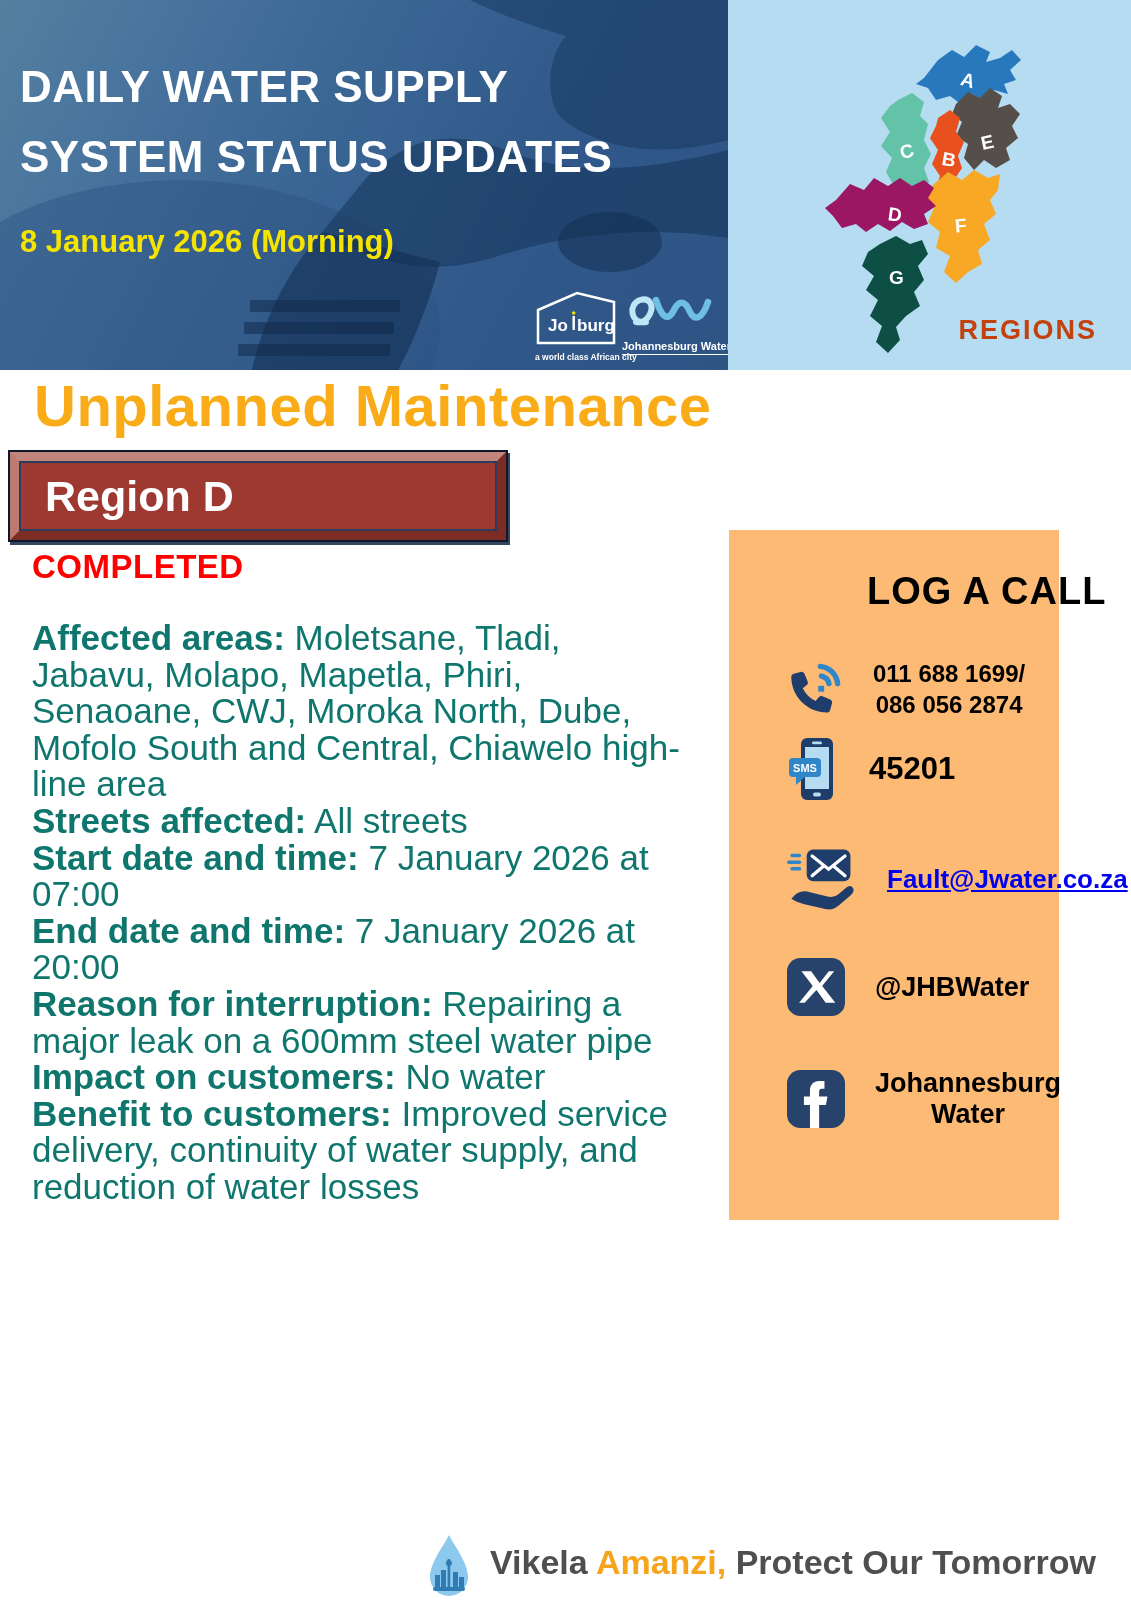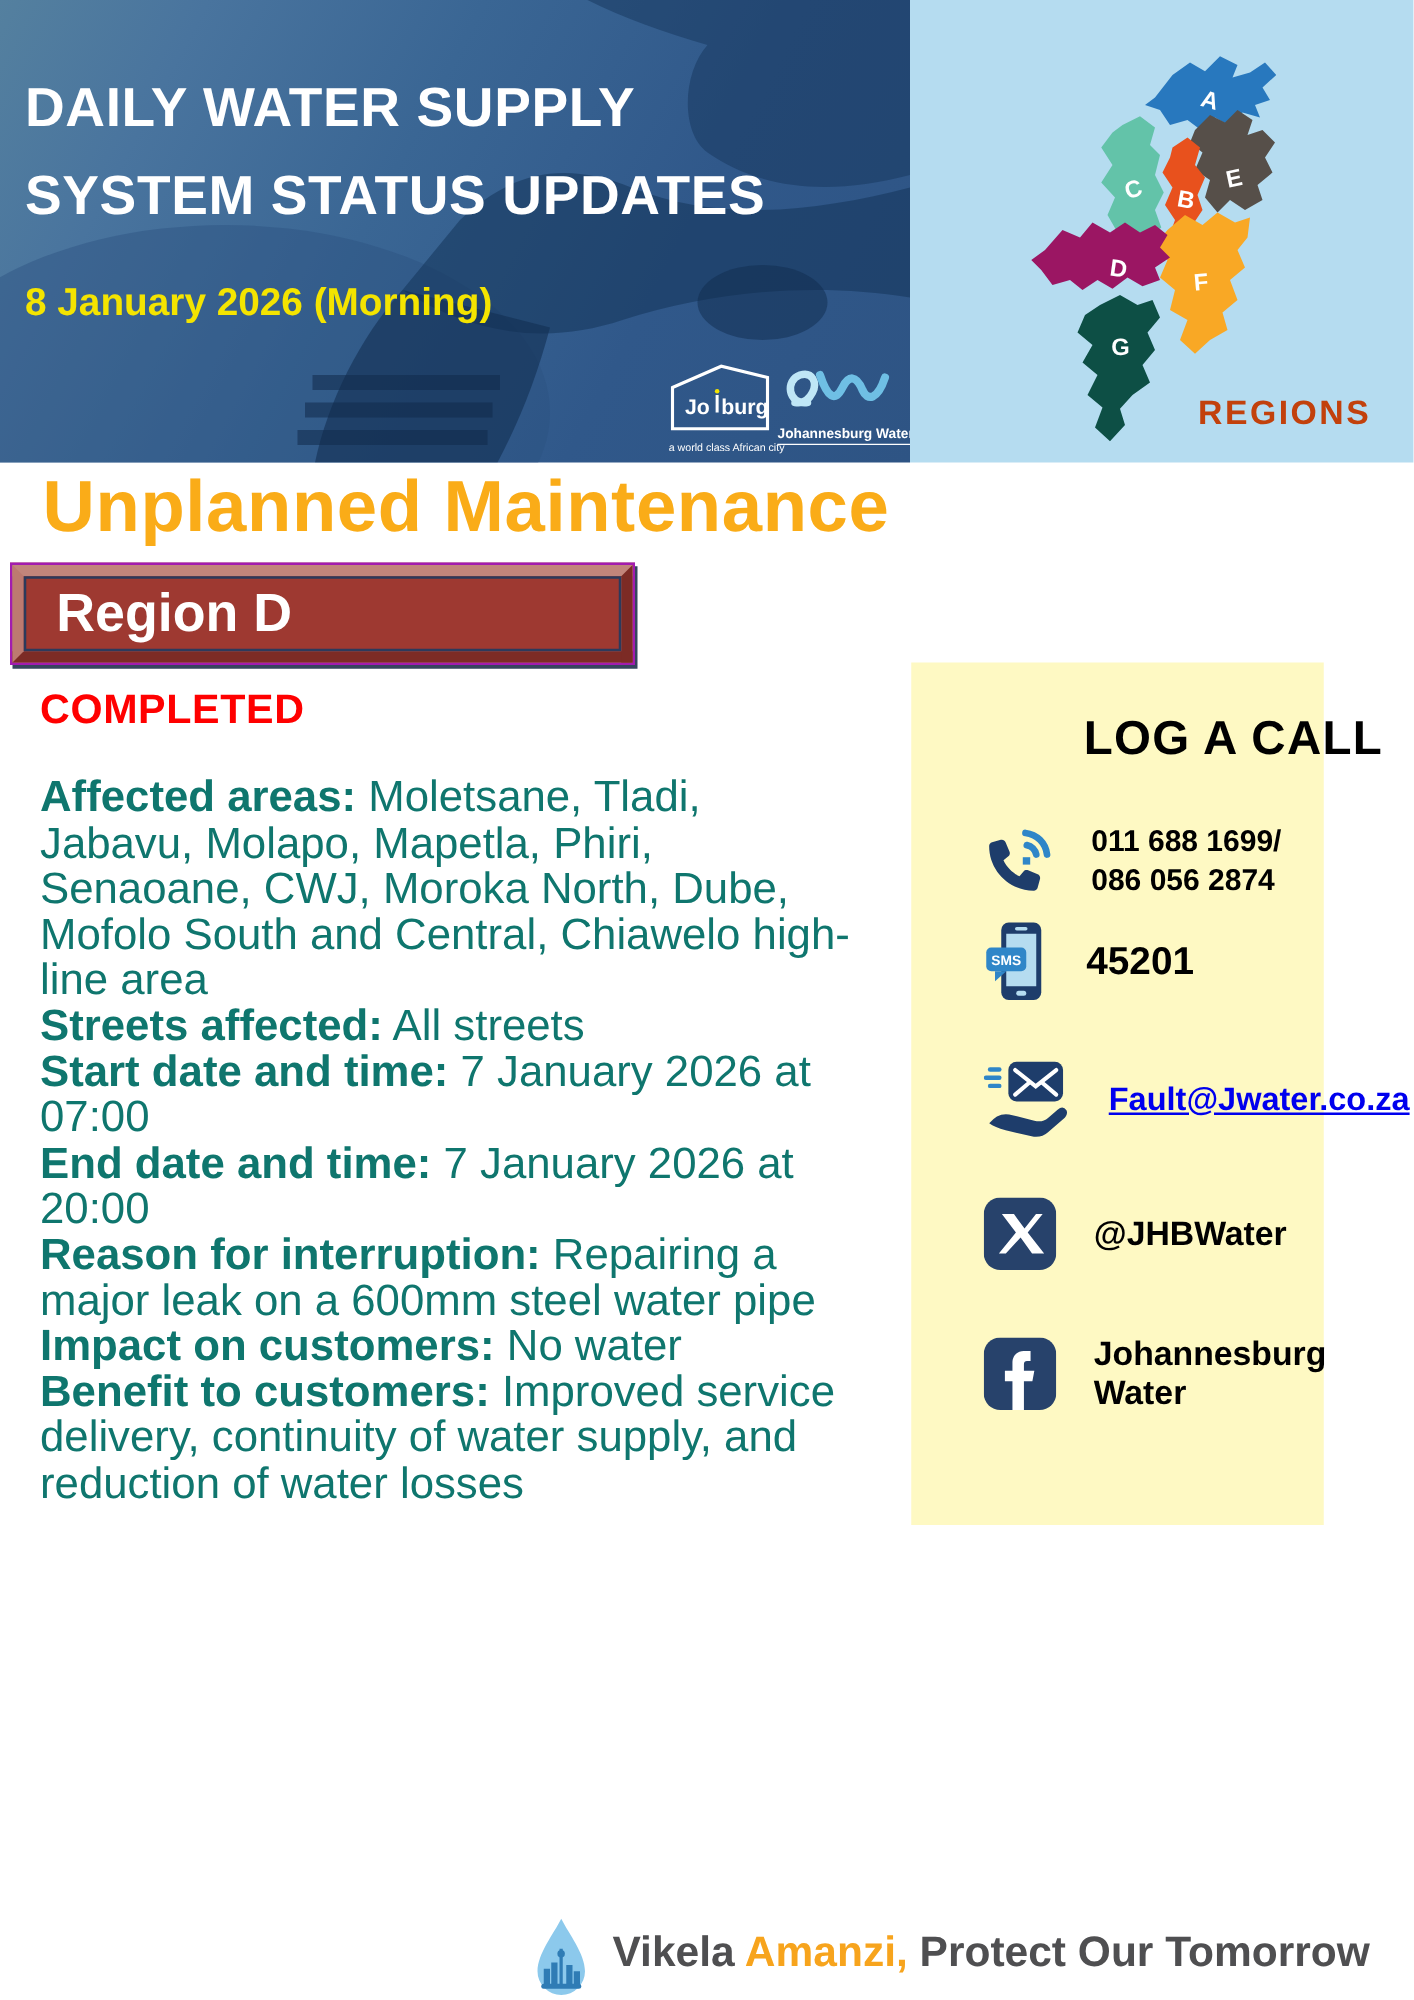--- a/index.html
+++ b/index.html
@@ -20,21 +20,21 @@
   .hero-title {
     position:absolute; left:20px; top:52px; color:#ffffff;
     font-weight:bold; font-size:44px; line-height:1.6; letter-spacing:0.5px;
     white-space:nowrap;
   }
   .hero-date {
     position:absolute; left:20px; top:224px; color:#f4e400;
     font-weight:bold; font-size:31px;
   }
   .logo-joburg { position:absolute; left:535px; top:290px; width:82px; text-align:center; }
-  .logo-joburg .tagline { color:#ffffff; font-size:8.5px; font-weight:normal; margin-top:2px; white-space:nowrap; }
+  .logo-joburg .tagline { color:#ffffff; font-size:8.5px; font-weight:bold; margin-top:2px; white-space:nowrap; }
   .logo-jw { position:absolute; left:622px; top:288px; width:100px; text-align:center; }
   .logo-jw .jw-name {
     display:inline-block; color:#ffffff; font-size:11px; font-weight:bold;
     border-bottom:1.5px solid #ffffff; padding-bottom:2px; white-space:nowrap;
   }
 
   
   .regions-panel {
     position:absolute; left:728px; top:0; width:403px; height:370px;
     background:#b5dcf0; overflow:hidden;
@@ -44,23 +44,23 @@
     font-weight:bold; font-size:27px; letter-spacing:2px;
   }
   .regions-panel svg text { font-family:"Liberation Sans", sans-serif; font-weight:bold; font-size:19px; fill:#ffffff; }
 
   
   .section-heading {
     position:absolute; left:34px; top:372px; color:#faac18;
     font-weight:bold; font-size:58px; letter-spacing:0.5px;
   }
   .region-banner {
-    position:absolute; left:8px; top:450px; width:500px; height:82px;
+    position:absolute; left:8px; top:450px; width:500px; height:92px;
     background:#bf7f75;
-    border:2px solid #a21caf;
+    border:2px solid #0f172a;
     box-shadow:2px 3px 0 #36455f;
   }
   .region-banner .bevel {
     position:absolute; inset:0;
     border-top:9px solid #c2857b; border-left:9px solid #bd7a70;
     border-right:9px solid #7c2b25; border-bottom:9px solid #7c2b25;
   }
   .region-banner .face {
     position:absolute; inset:9px; background:#9e3931; border:2px solid #2c3a5c;
     display:flex; align-items:center; padding-left:24px;
@@ -75,21 +75,22 @@
   .notice {
     position:absolute; left:32px; top:620px; width:660px;
     font-size:35px; line-height:36.6px; color:#0f766e;
   }
   .notice p { margin:0; }
   .notice .lbl { font-weight:bold; }
 
   
   .call-panel {
     position:absolute; left:729px; top:530px; width:330px; height:690px;
-    background:#fef9c3;
+    background:#fdba74;
+    text-align:center;
   }
   .call-title {
     position:absolute; left:138px; top:40px; color:#000000;
     font-weight:bold; font-size:38px; letter-spacing:1px; white-space:nowrap;
   }
   .call-row { position:absolute; left:58px; display:flex; align-items:center; }
   .call-row .ic { flex:0 0 auto; }
   .call-row .txt { margin-left:30px; color:#000000; font-weight:bold; }
   .row-phone { top:128px; }
   .row-phone .txt { font-size:24px; line-height:1.3; }

